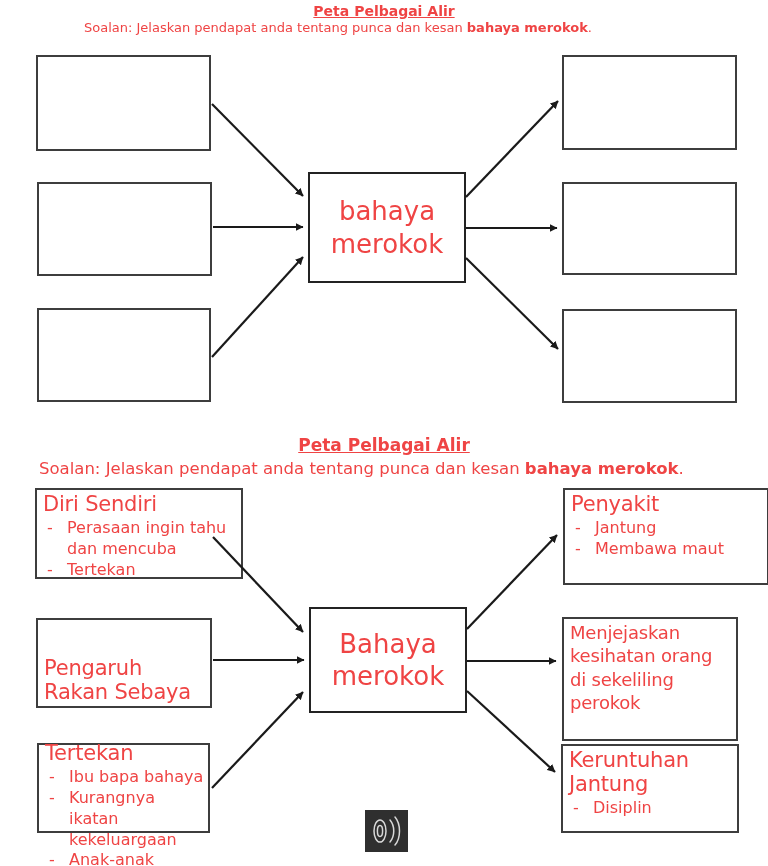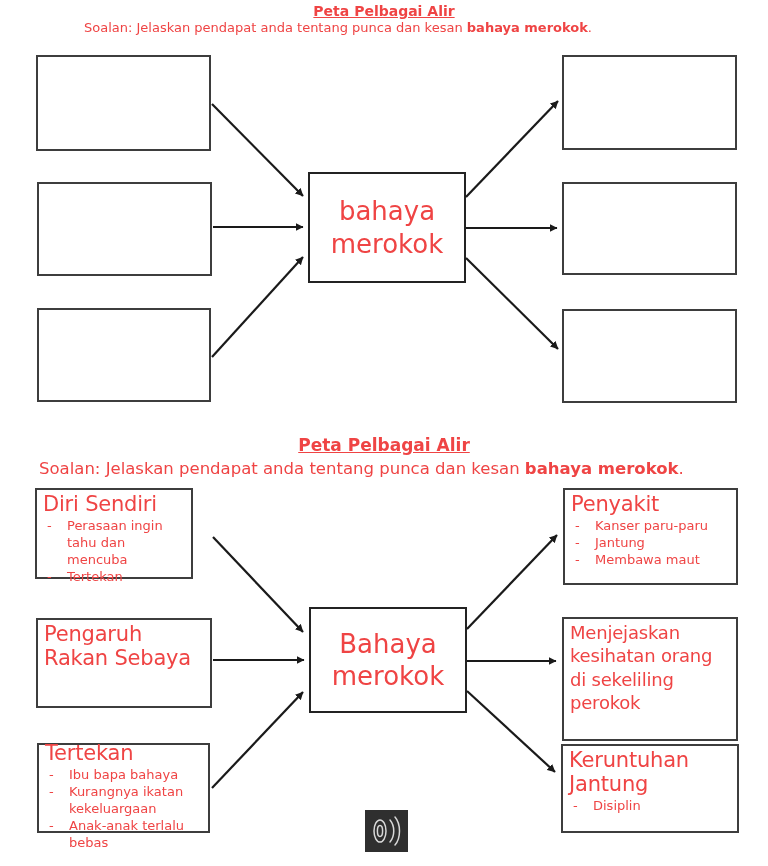--- a/index.html
+++ b/index.html
@@ -17,39 +17,39 @@
   .b-question{top:458px;left:39px;width:690px;font-size:16.5px;line-height:1.3;}
   
   .node{border:2px solid #3d3d3d;background:#ffffff;box-sizing:border-box;}
   .center-node{
     border:2px solid #232323;display:flex;align-items:center;justify-content:center;
     text-align:center;font-size:26px;line-height:1.25;
   }
   .fill-node{padding:2px 4px 2px 6px;overflow:visible;}
   .fill-node h3{margin:0;font-size:21px;font-weight:normal;line-height:1.15;letter-spacing:-0.2px;}
   .fill-node.small-head h3{font-size:18px;line-height:1.3;}
-  .fill-node.v-center{display:flex;align-items:flex-start;}
+  .fill-node.v-center{display:flex;align-items:flex-end;}
   .fill-node.head-overflow h3{margin-top:-6px;}
-  ul.bullets{margin:2px 0 0 0;padding:0;list-style:none;font-size:13px;line-height:1.3;}
+  ul.bullets{margin:2px 0 0 0;padding:0;list-style:none;font-size:16px;line-height:1.3;}
   ul.bullets li{position:relative;padding-left:24px;}
   ul.bullets li::before{content:"-";position:absolute;left:4px;}
   
   .t-l1{left:36px;top:55px;width:175px;height:96px;}
   .t-l2{left:37px;top:182px;width:175px;height:94px;}
   .t-l3{left:37px;top:308px;width:174px;height:94px;}
   .t-c {left:308px;top:172px;width:158px;height:111px;}
   .t-r1{left:562px;top:55px;width:175px;height:95px;}
   .t-r2{left:562px;top:182px;width:175px;height:93px;}
   .t-r3{left:562px;top:309px;width:175px;height:94px;}
   
-  .b-l1{left:35px;top:488px;width:158px;height:91px;}
+  .b-l1{left:35px;top:488px;width:208px;height:91px;}
   .b-l2{left:36px;top:618px;width:176px;height:90px;}
   .b-l3{left:37px;top:743px;width:173px;height:90px;}
   .b-c {left:309px;top:607px;width:158px;height:106px;}
-  .b-r1{left:563px;top:488px;width:175px;height:97px;}
+  .b-r1{left:563px;top:488px;width:206px;height:97px;}
   .b-r2{left:562px;top:617px;width:176px;height:124px;}
   .b-r3{left:561px;top:744px;width:178px;height:89px;}
   
   svg.arrows{position:absolute;left:0;top:0;width:768px;height:866px;pointer-events:none;}
   svg.arrows line{stroke:#1a1a1a;stroke-width:2.2;}
   
   .audio-btn{
     left:365px;top:810px;width:43px;height:42px;background:#2f2f2f;
     display:flex;align-items:center;justify-content:center;cursor:pointer;
   }
@@ -107,21 +107,20 @@
   </div>
 
   <div class="abs node center-node b-c">
     <span>Bahaya merokok</span>
   </div>
 
   <div class="abs node fill-node b-r1">
     <h3>Penyakit</h3>
     <ul class="bullets">
 
-    <li>Kanser paru-paru</li>
         <li>Jantung</li>
         <li>Membawa maut</li>
       </ul>
   </div>
 
   <div class="abs node fill-node small-head b-r2">
     <h3>Menjejaskan kesihatan orang di sekeliling perokok</h3>
   </div>
 
   <div class="abs node fill-node b-r3">

